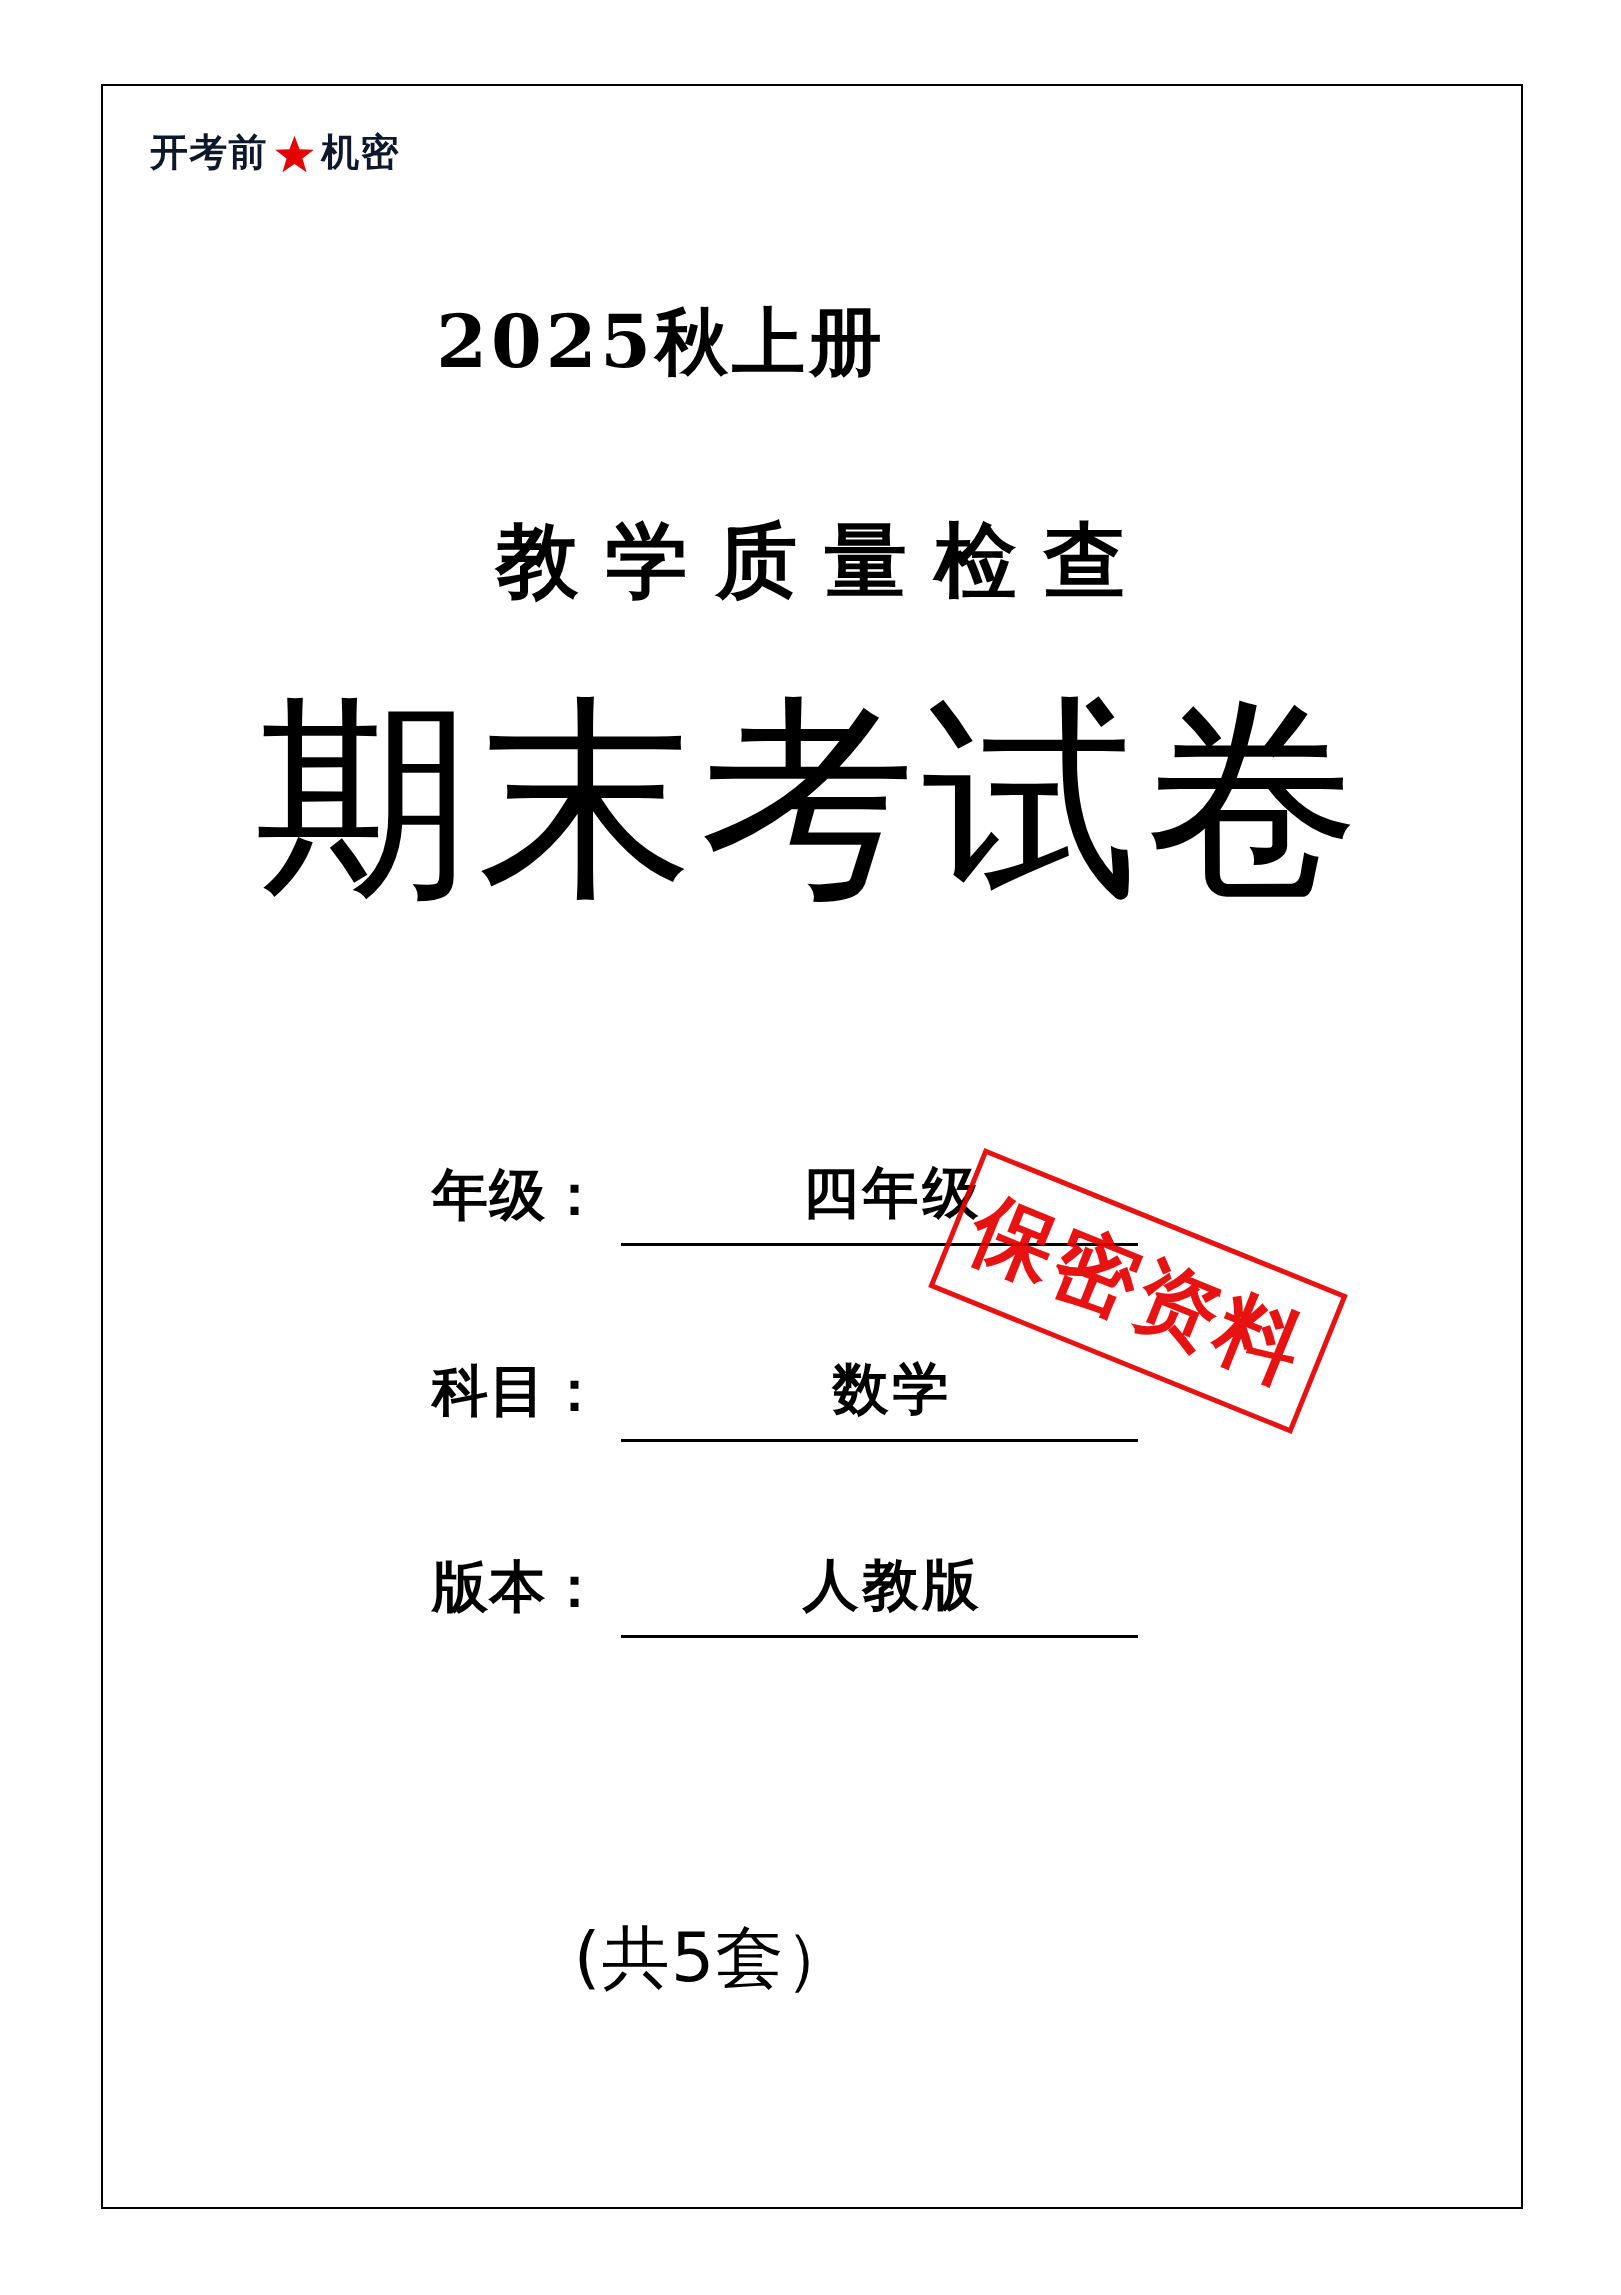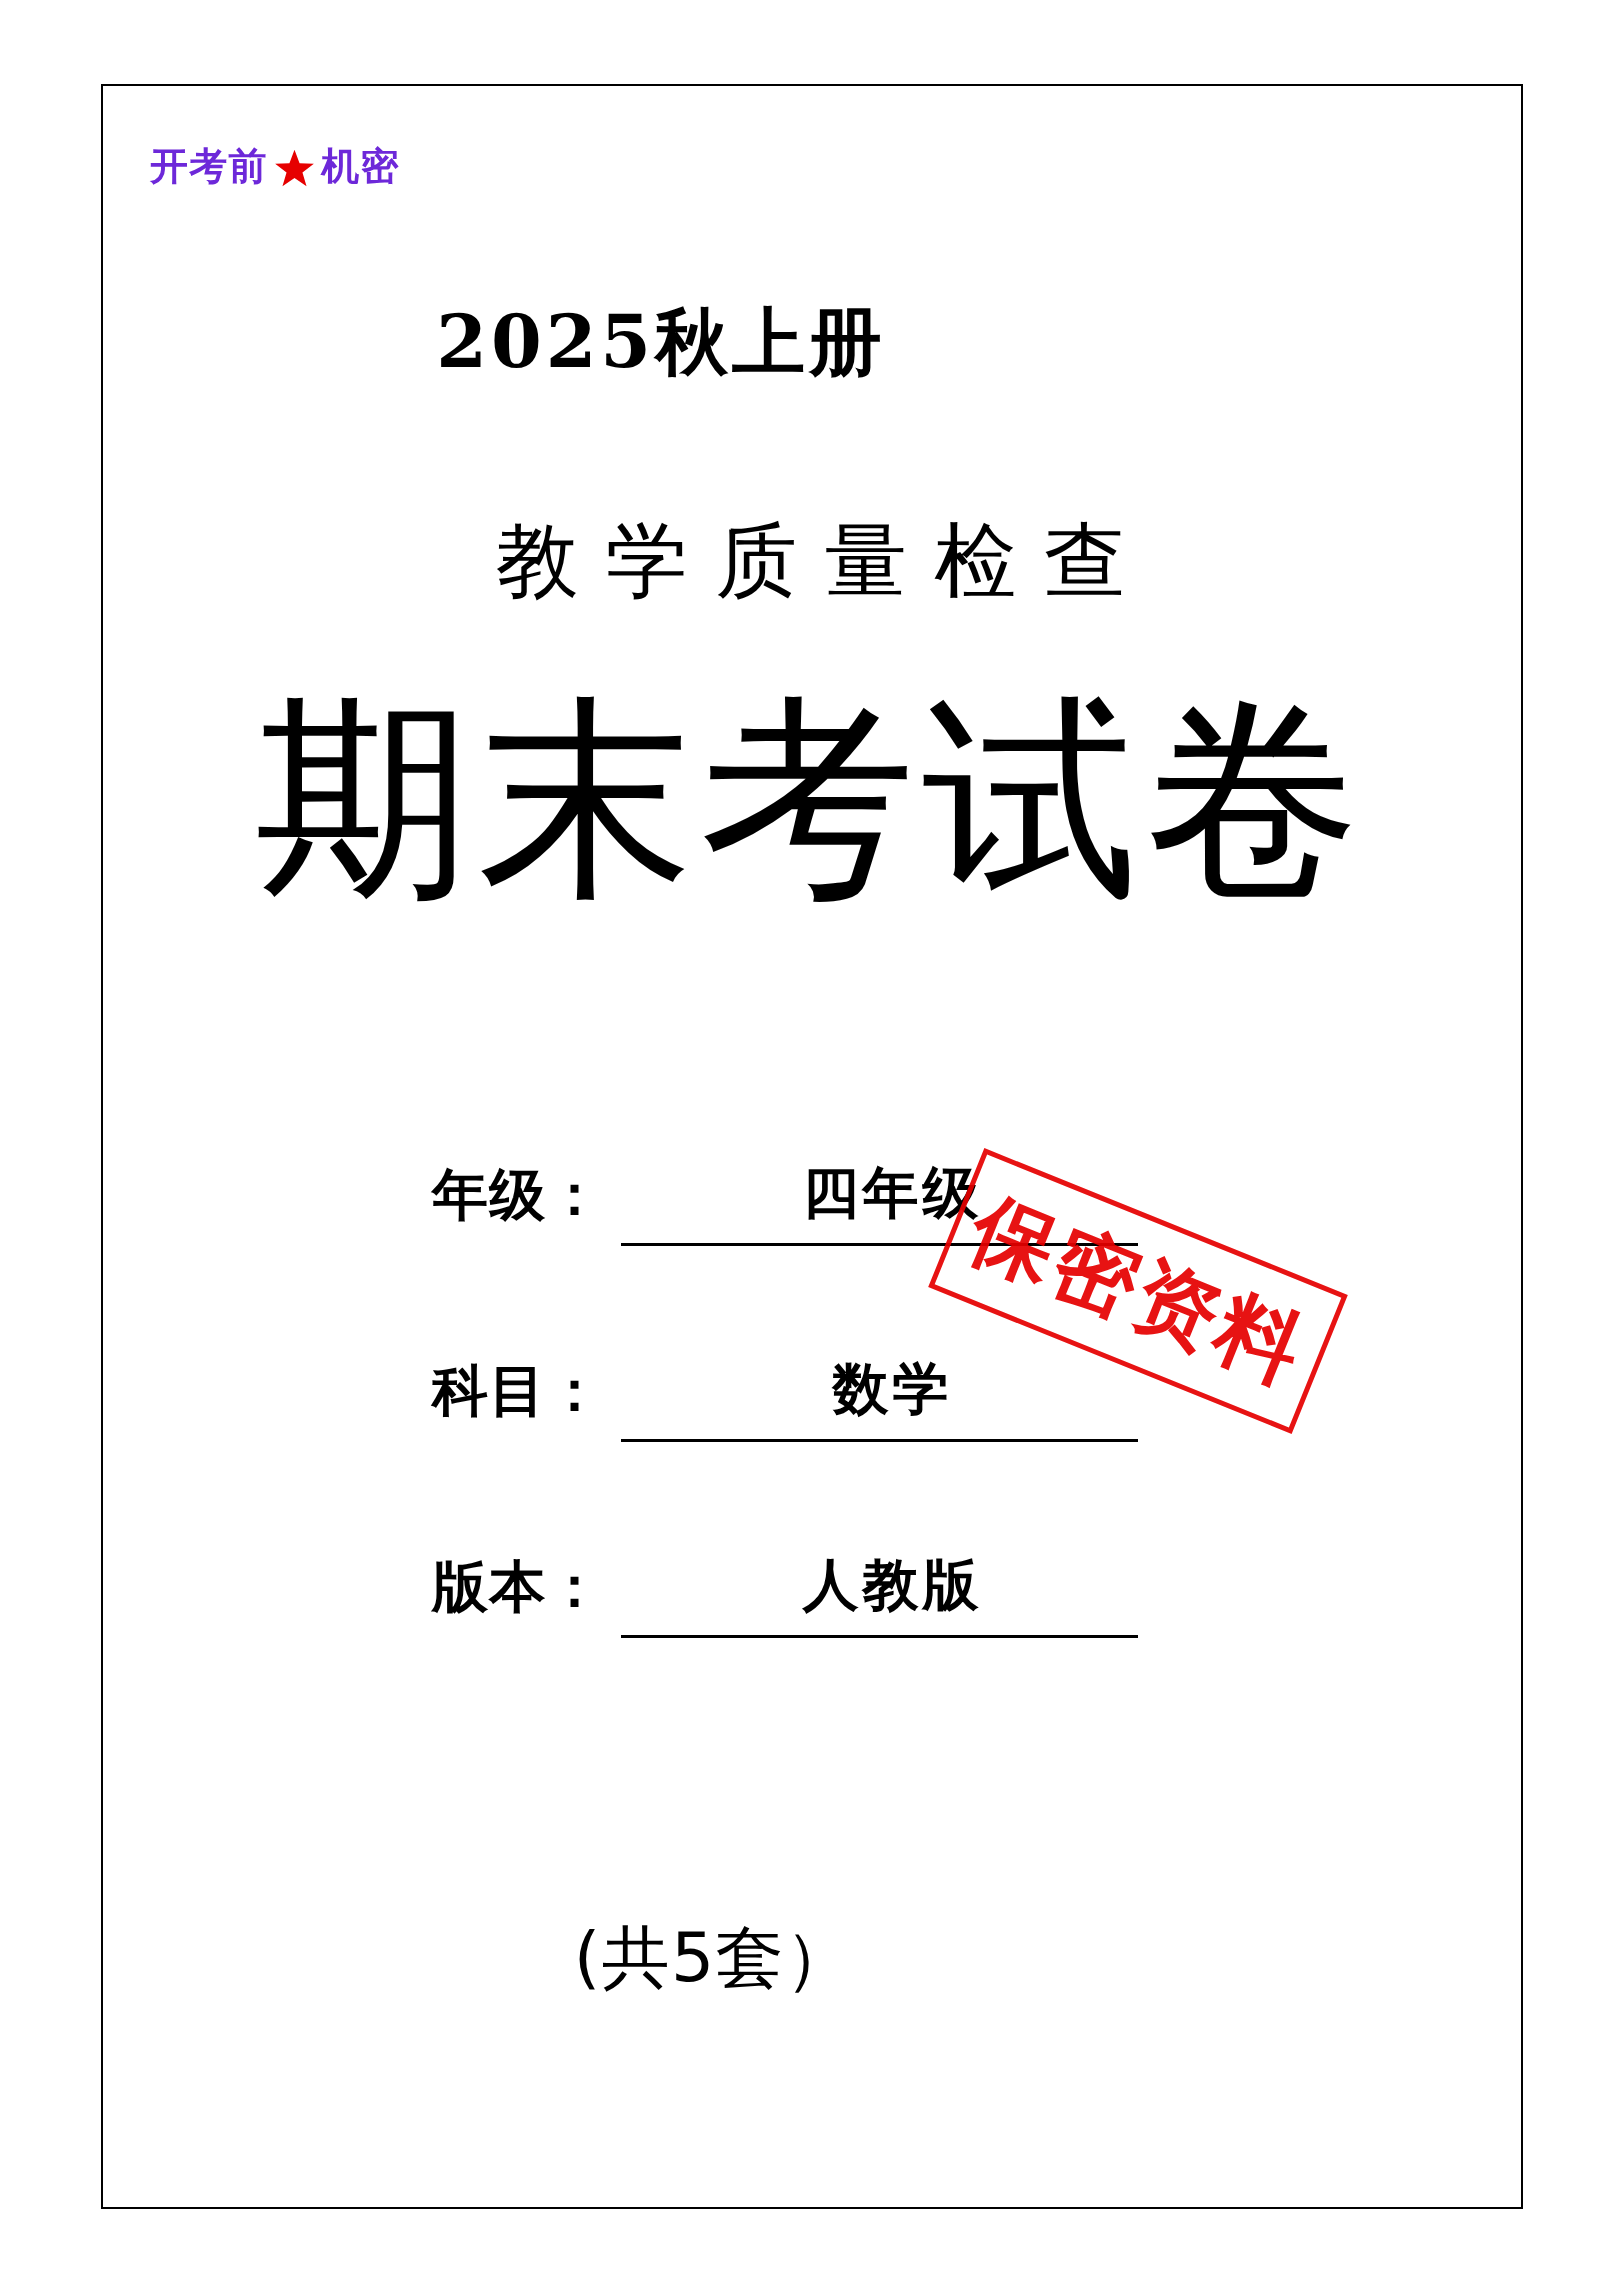--- a/index.html
+++ b/index.html
@@ -32,29 +32,29 @@
     width: 1422px;
     height: 2125px;
     border: 2.6px solid #000000;
     box-sizing: border-box;
   }
 
   
   .secret-line {
     position: absolute;
     left: 150px;
-    top: 141px;
+    top: 127px;
     display: flex;
     align-items: center;
     gap: 5.2px;
     font-family: "DejaVu Serif", "Liberation Serif", serif;
     font-weight: 700;
     font-size: 38px;
     letter-spacing: 1.3px;
-    color: #6d28d9;
+    color: #0f172a;
     white-space: nowrap;
   }
   .secret-line .star {
     display: inline-block;
     width: 43px;
     height: 43px;
     position: relative;
     top: 2.6px;
   }
 
@@ -72,21 +72,21 @@
     color: #000;
   }
   .t-sub {
     position: absolute;
     top: 507px;
     left: 0;
     width: 1622px;
     text-align: center;
     font-family: "DejaVu Serif", "Liberation Serif", serif;
     font-size: 82px;
-    font-weight: 400;
+    font-weight: 700;
     letter-spacing: 27.5px;
     text-indent: 27.5px;
     color: #000;
   }
   .t-main {
     position: absolute;
     top: 687px;
     left: 0;
     width: 1622px;
     text-align: center;

